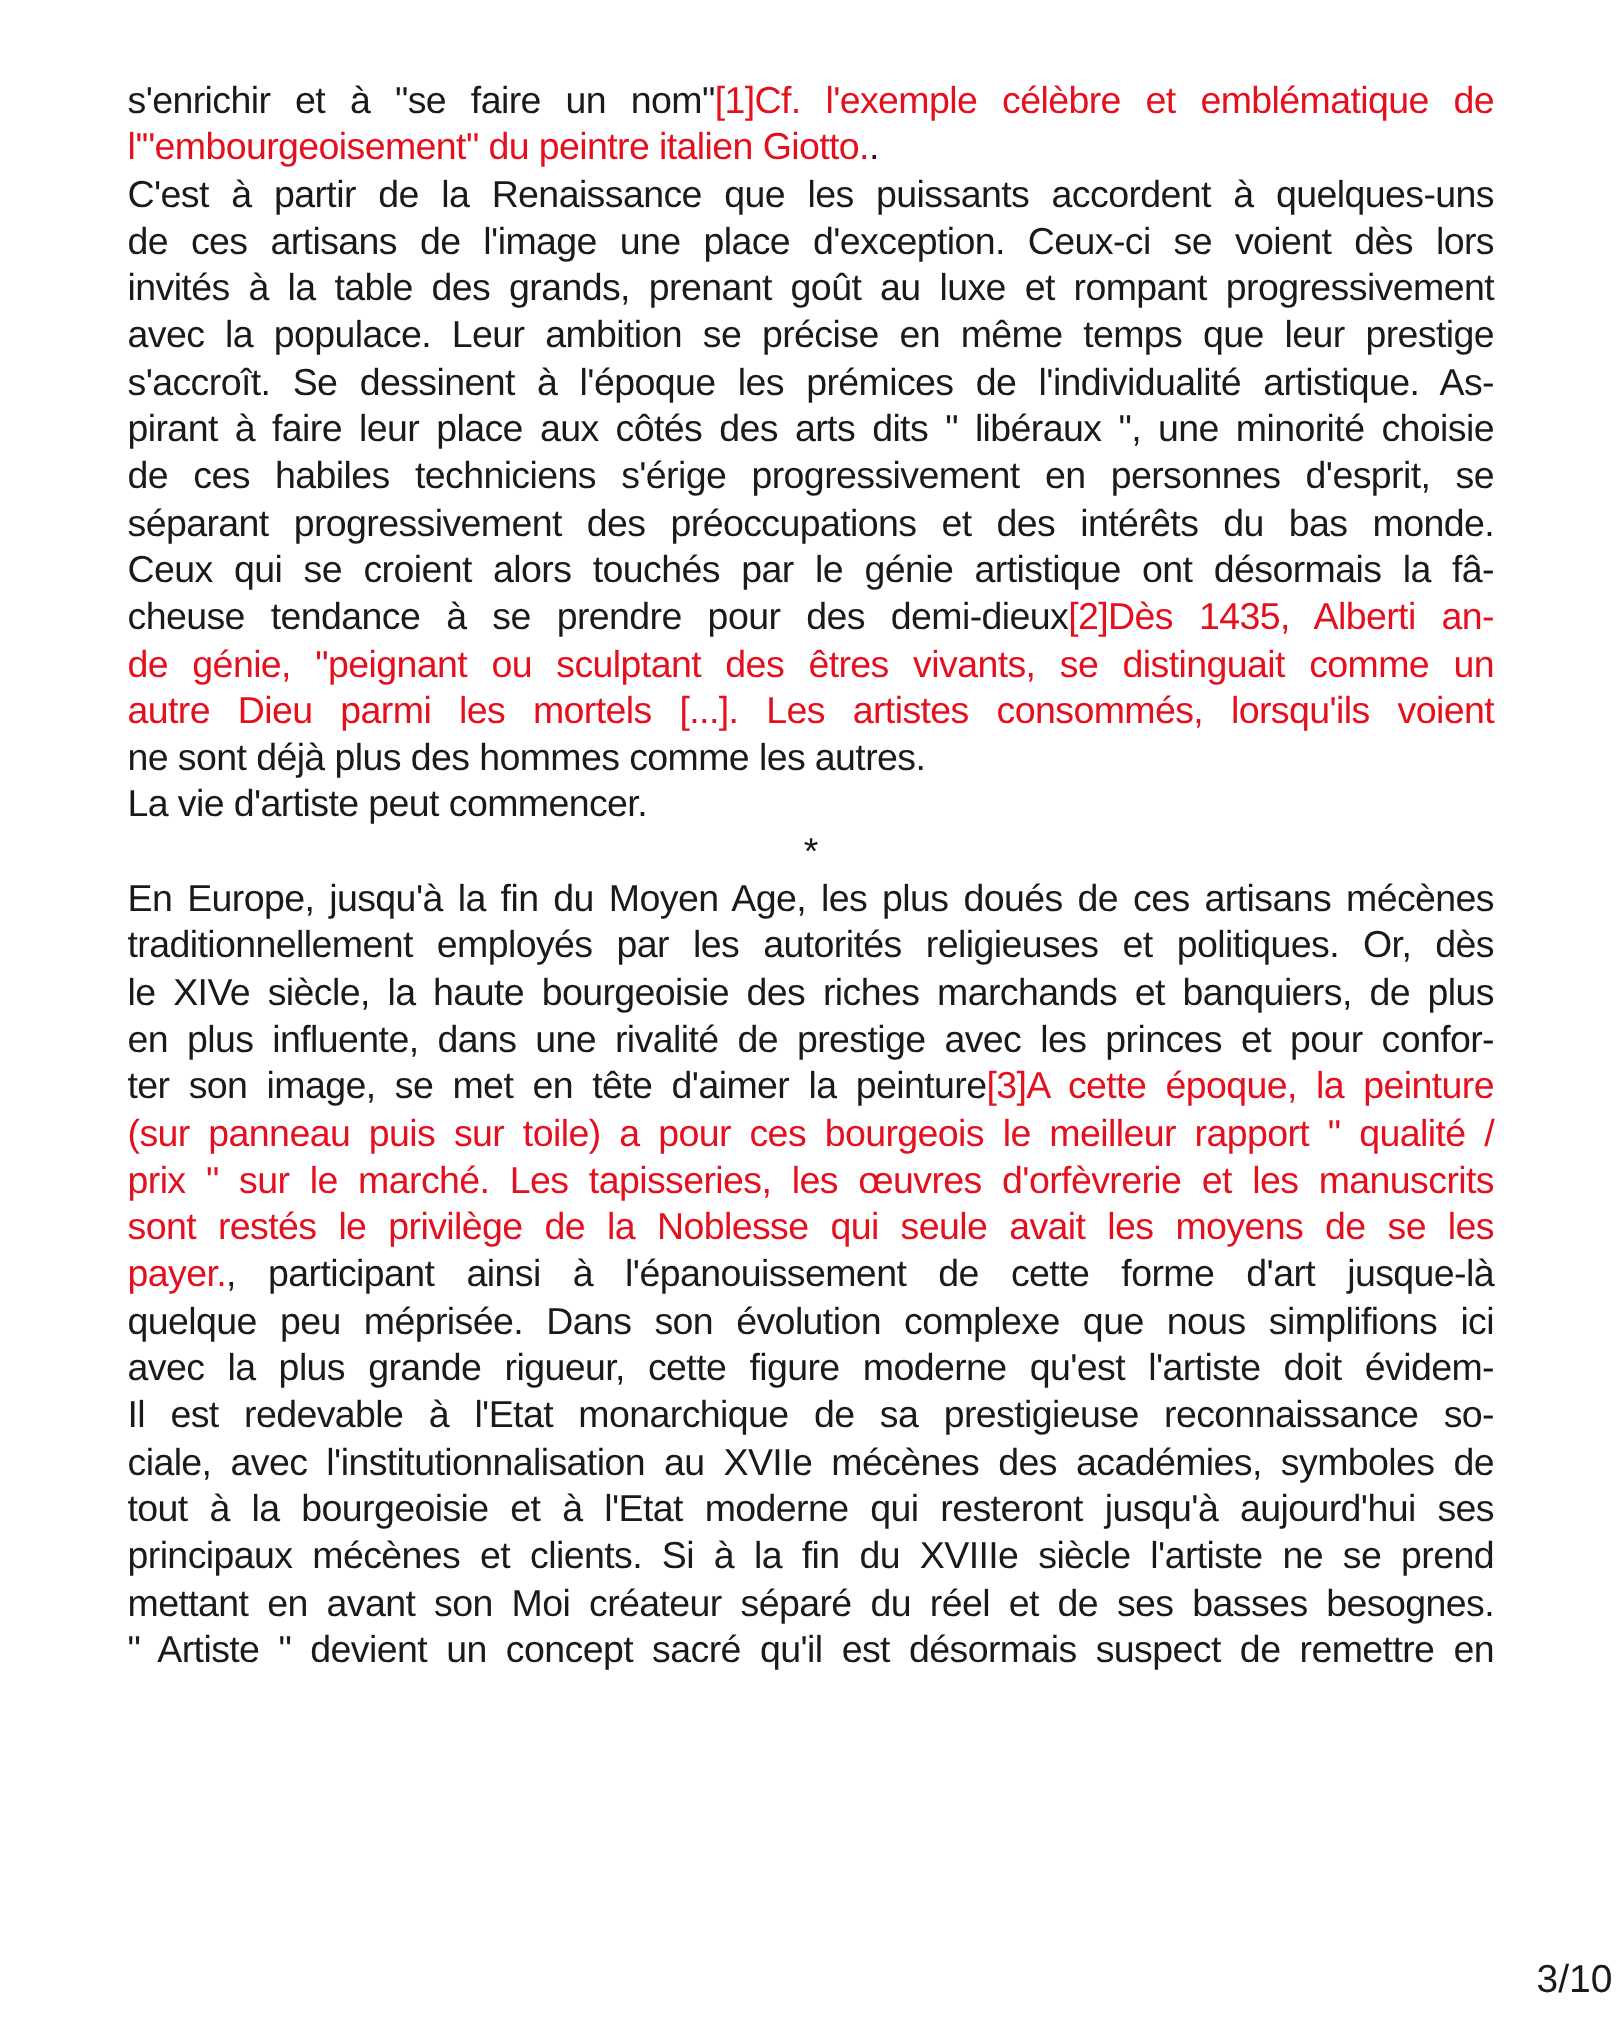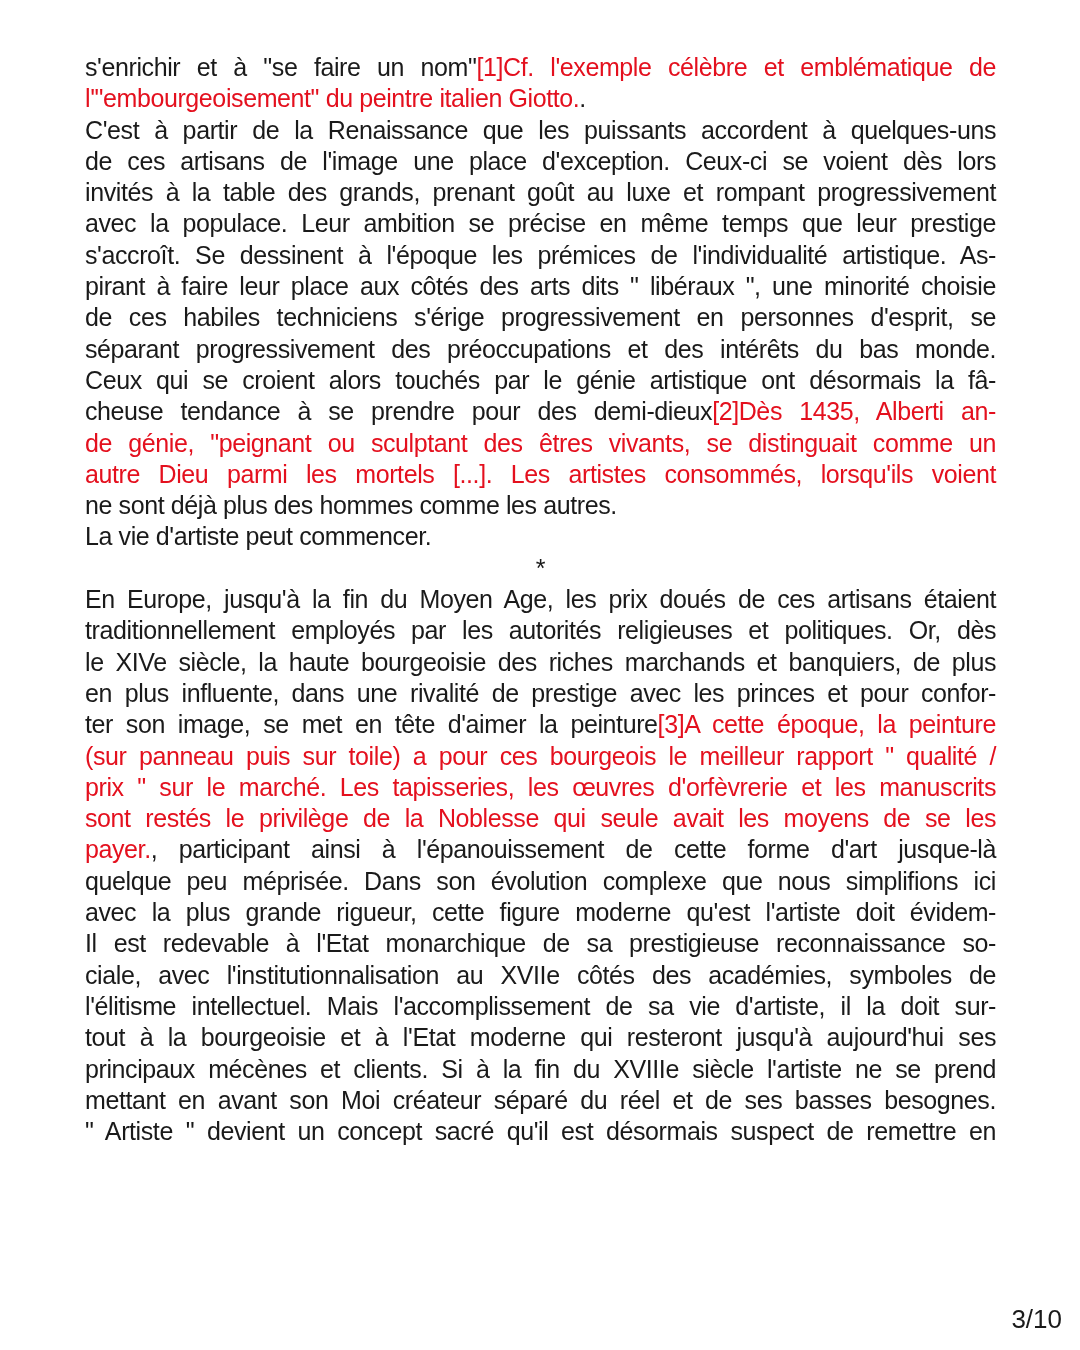--- a/index.html
+++ b/index.html
@@ -39,21 +39,21 @@
     text-align-last: left;
   }
   .line.center {
     text-align: center;
     text-align-last: center;
   }
   .seg-ink { color: var(--ink); }
   .seg-red { color: var(--red); }
   .page-number {
     position: absolute;
-    right: 18px;
+    right: 5px;
     bottom: 15px;
     font-size: 26px;
     letter-spacing: 0;
     color: var(--ink);
   }
 </style>
 </head>
 <body>
 
 <div class="page">
@@ -68,33 +68,32 @@
       <div class="line "><span class="seg-ink">pirant à faire leur place aux côtés des arts dits " libéraux ", une minorité choisie</span></div>
       <div class="line "><span class="seg-ink">de ces habiles techniciens s'érige progressivement en personnes d'esprit, se</span></div>
       <div class="line "><span class="seg-ink">séparant progressivement des préoccupations et des intérêts du bas monde.</span></div>
       <div class="line "><span class="seg-ink">Ceux qui se croient alors touchés par le génie artistique ont désormais la fâ-</span></div>
       <div class="line "><span class="seg-ink">cheuse tendance à se prendre pour des demi-dieux</span><span class="seg-red">[2]Dès 1435, Alberti an-</span></div>
       <div class="line "><span class="seg-red">de génie, "peignant ou sculptant des êtres vivants, se distinguait comme un</span></div>
       <div class="line "><span class="seg-red">autre Dieu parmi les mortels [...]. Les artistes consommés, lorsqu'ils voient</span></div>
       <div class="line left"><span class="seg-ink">ne sont déjà plus des hommes comme les autres.</span></div>
       <div class="line left"><span class="seg-ink">La vie d'artiste peut commencer.</span></div>
       <div class="line center"><span class="seg-ink">*</span></div>
-      <div class="line "><span class="seg-ink">En Europe, jusqu'à la fin du Moyen Age, les prix doués de ces artisans étaient</span></div>
+      <div class="line "><span class="seg-ink">En Europe, jusqu'à la fin du Moyen Age, les plus doués de ces artisans mécènes</span></div>
       <div class="line "><span class="seg-ink">traditionnellement employés par les autorités religieuses et politiques. Or, dès</span></div>
       <div class="line "><span class="seg-ink">le XIVe siècle, la haute bourgeoisie des riches marchands et banquiers, de plus</span></div>
       <div class="line "><span class="seg-ink">en plus influente, dans une rivalité de prestige avec les princes et pour confor-</span></div>
       <div class="line "><span class="seg-ink">ter son image, se met en tête d'aimer la peinture</span><span class="seg-red">[3]A cette époque, la peinture</span></div>
       <div class="line "><span class="seg-red">(sur panneau puis sur toile) a pour ces bourgeois le meilleur rapport " qualité /</span></div>
       <div class="line "><span class="seg-red">prix " sur le marché. Les tapisseries, les œuvres d'orfèvrerie et les manuscrits</span></div>
       <div class="line "><span class="seg-red">sont restés le privilège de la Noblesse qui seule avait les moyens de se les</span></div>
       <div class="line "><span class="seg-red">payer.</span><span class="seg-ink">, participant ainsi à l'épanouissement de cette forme d'art jusque-là</span></div>
       <div class="line "><span class="seg-ink">quelque peu méprisée. Dans son évolution complexe que nous simplifions ici</span></div>
       <div class="line "><span class="seg-ink">avec la plus grande rigueur, cette figure moderne qu'est l'artiste doit évidem-</span></div>
       <div class="line "><span class="seg-ink">Il est redevable à l'Etat monarchique de sa prestigieuse reconnaissance so-</span></div>
-      <div class="line "><span class="seg-ink">ciale, avec l'institutionnalisation au XVIIe côtés des académies, symboles de</span></div>
-      <div class="line "><span class="seg-ink">l'élitisme intellectuel. Mais l'accomplissement de sa vie d'artiste, il la doit sur-</span></div>
+      <div class="line "><span class="seg-ink">ciale, avec l'institutionnalisation au XVIIe mécènes des académies, symboles de</span></div>
       <div class="line "><span class="seg-ink">tout à la bourgeoisie et à l'Etat moderne qui resteront jusqu'à aujourd'hui ses</span></div>
       <div class="line "><span class="seg-ink">principaux mécènes et clients. Si à la fin du XVIIIe siècle l'artiste ne se prend</span></div>
       <div class="line "><span class="seg-ink">mettant en avant son Moi créateur séparé du réel et de ses basses besognes.</span></div>
       <div class="line "><span class="seg-ink">" Artiste " devient un concept sacré qu'il est désormais suspect de remettre en</span></div>
     </div>
   <div class="page-number">3/10</div>
 </div>
 
 </body></html>

